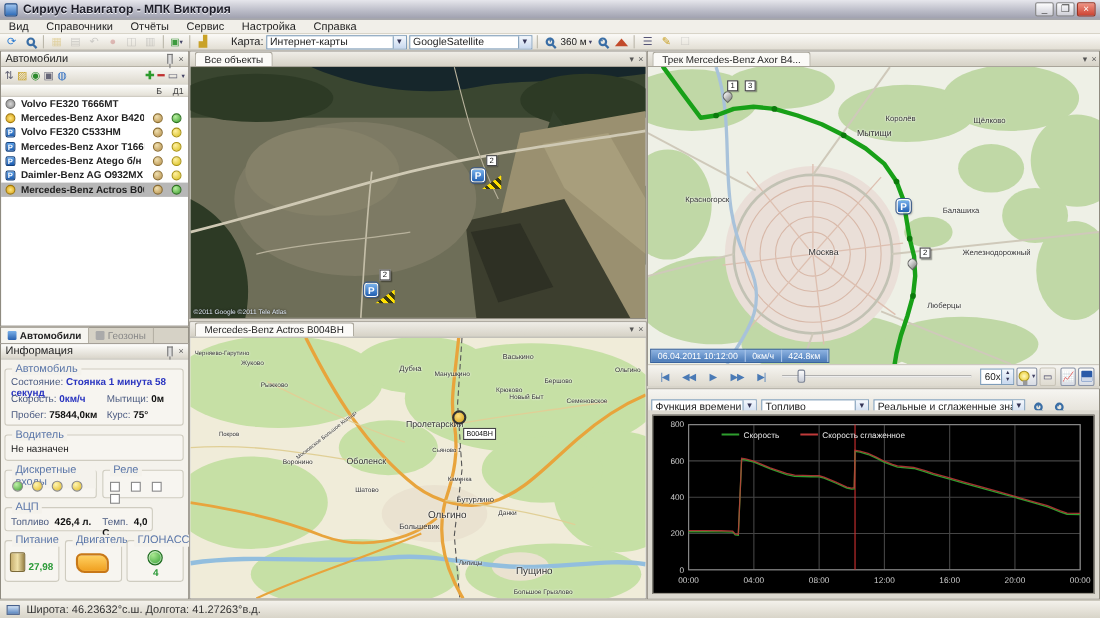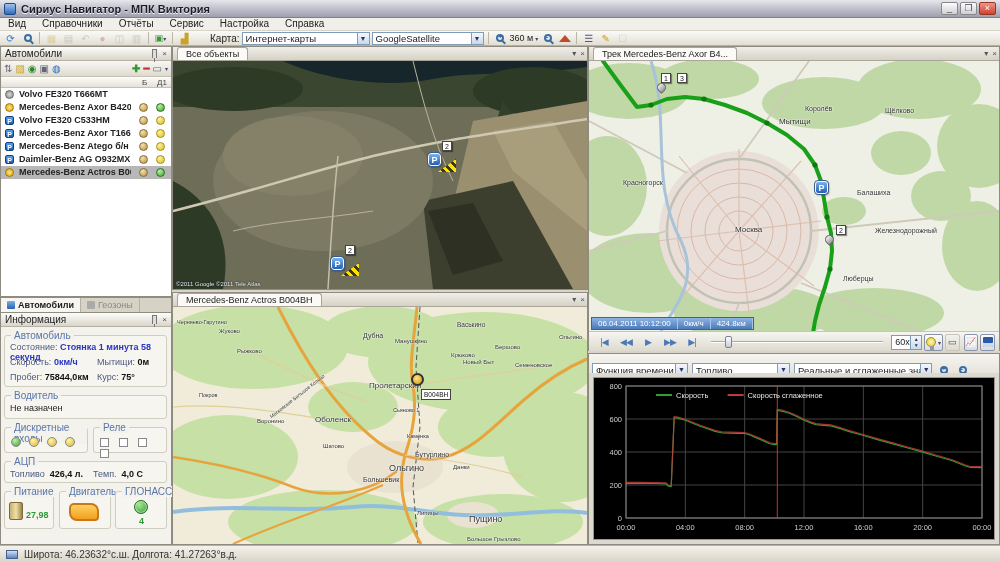--- a/index.html
+++ b/index.html
@@ -5,21 +5,21 @@
   html,body{margin:0;padding:0;background:#555;}
   *{box-sizing:border-box;}
   #win{position:relative;width:1000px;height:562px;background:#ece9e2;font-family:"Liberation Sans",sans-serif;font-size:11px;color:#222;overflow:hidden;}
   
   #titlebar{position:absolute;left:0;top:0;width:100%;height:18px;background:linear-gradient(#e6e6ec,#b9bac6 60%,#9fa0ae);display:flex;align-items:center;padding:0 4px;border-bottom:1px solid #7f8089;}
   #titlebar .appico{width:12px;height:12px;background:linear-gradient(#9fc4ef,#2e6cb8);border:1px solid #1c4a86;border-radius:2px;margin-right:5px;}
   #titlebar .t{font-weight:bold;font-size:11px;color:#1d1d28;text-shadow:0 1px 0 #f5f5fa;}
   .winbtns{margin-left:auto;display:flex;gap:2px;}
   .winbtn{width:17px;height:13px;border:1px solid #888;border-radius:2px;background:linear-gradient(#fdfdfd,#cfcfd8);font-size:9px;line-height:11px;text-align:center;color:#444;}
   .winbtn.close{background:linear-gradient(#f09384,#cc4433);color:#fff;border-color:#993322;}
-  #menubar{position:absolute;left:0;top:18px;width:100%;height:13px;background:#f1efe9;border-bottom:1px solid #d8d4c8;display:flex;font-size:10px;}
+  #menubar{position:absolute;left:0;top:18px;width:100%;height:13px;background:#f1efe9;border-bottom:1px solid #d8d4c8;display:flex;align-items:center;font-size:10px;}
   #menubar span{padding:0 8px;}
   #toolbar{position:absolute;left:0;top:31px;width:100%;height:15px;background:linear-gradient(#fbfaf7,#e2ded3);border-bottom:1px solid #b5b1a5;display:flex;align-items:center;gap:2px;padding:0 3px;font-size:10px;}
   .tbtn{width:15px;height:13px;display:flex;align-items:center;justify-content:center;border-radius:2px;}
   .tsep{width:1px;height:12px;background:#bbb7aa;margin:0 2px;}
   .dim{opacity:.35;}
   .combo{height:13px;background:#fff;border:1px solid #7f9db9;display:flex;align-items:center;font-size:9.5px;padding-left:3px;position:relative;}
   .combo .arr{margin-left:auto;width:12px;height:100%;background:linear-gradient(#f4f8fd,#c8d8ee);border-left:1px solid #7f9db9;font-size:7px;text-align:center;line-height:12px;color:#335;}
   .mag{width:8px;height:8px;border:2px solid #3a6ea5;border-radius:50%;position:relative;display:inline-block;}
   .mag:after{content:"";position:absolute;width:5px;height:2px;background:#3a6ea5;right:-4px;bottom:-3px;transform:rotate(45deg);}
   .mag .pm{position:absolute;left:0px;top:-4px;font-size:8px;font-weight:bold;color:#3a6ea5;}
@@ -261,21 +261,21 @@
         <div style="position:absolute;left:5px;top:7px;">Не назначен</div>
       </div>
       <div class="grp" style="left:3px;top:100px;width:84px;height:26px;">
         <span class="gt">Дискретные входы</span>
         <div id="leds" style="position:absolute;left:6px;top:9px;"><span class="led green"></span><span class="led yellow"></span><span class="led yellow"></span><span class="led yellow"></span></div>
       </div>
       <div class="grp" style="left:92px;top:100px;width:74px;height:26px;">
         <span class="gt">Реле</span>
         <div id="relays" style="position:absolute;left:6px;top:10px;"><span class="relay"></span><span class="relay"></span><span class="relay"></span><span class="relay"></span></div>
       </div>
-      <div class="grp" style="left:3px;top:134px;width:163px;height:22px;">
+      <div class="grp" style="left:3px;top:134px;width:135px;height:22px;">
         <span class="gt">АЦП</span>
         <div style="position:absolute;left:5px;top:7px;"><span class="lab">Топливо</span>&nbsp;&nbsp;<span class="val">426,4 л.</span></div>
         <div style="position:absolute;left:88px;top:7px;"><span class="lab">Темп.</span>&nbsp;&nbsp;<span class="val">4,0 С</span></div>
       </div>
       <div class="grp" style="left:3px;top:164px;width:50px;height:38px;">
         <span class="gt">Питание</span>
         <div class="batt" style="position:absolute;left:4px;top:10px;"></div>
         <span class="valgreen" style="position:absolute;left:21px;top:18px;">27,98</span>
       </div>
       <div class="grp" style="left:58px;top:164px;width:52px;height:38px;">

